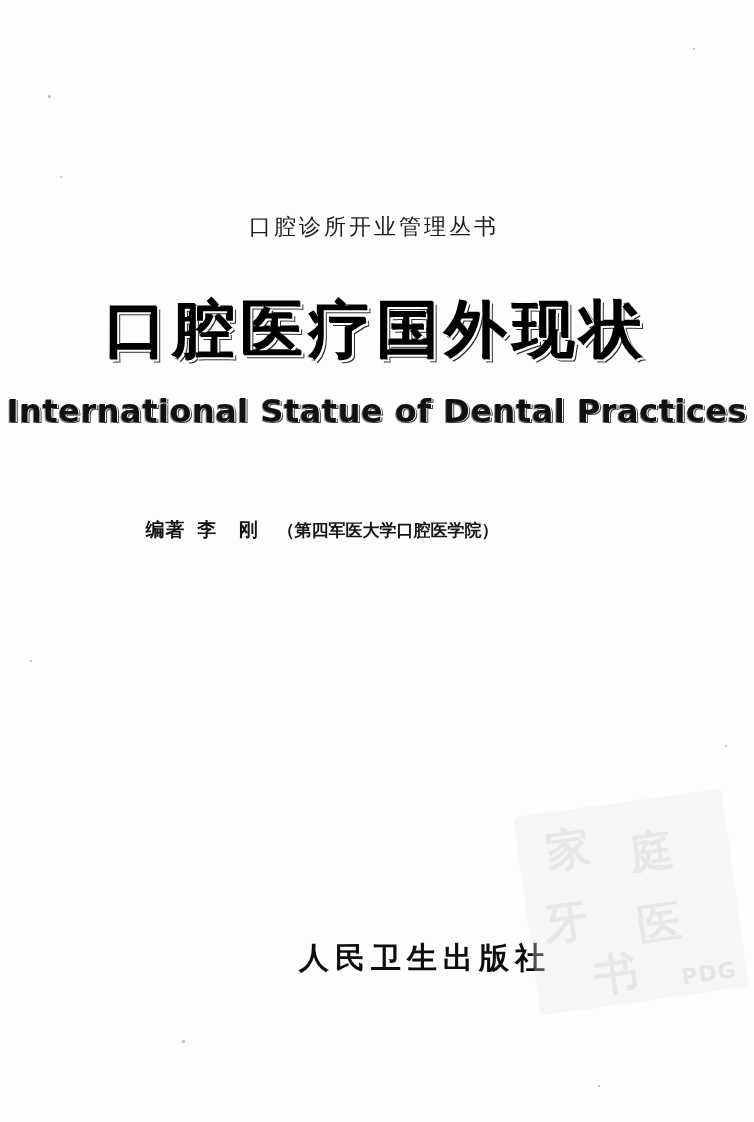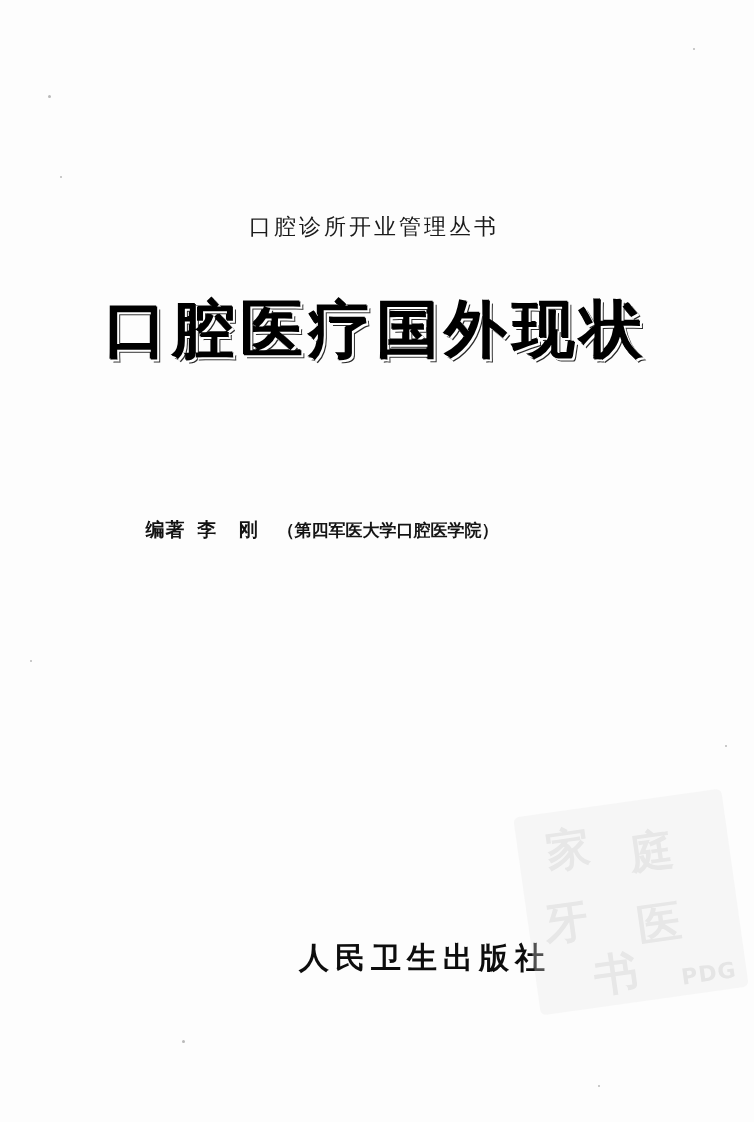--- a/index.html
+++ b/index.html
@@ -151,20 +151,21 @@
   <span class="speckle" style="left:60px;  top:176px; width:2px; height:2px;"></span>
   <span class="speckle" style="left:30px;  top:660px; width:2px; height:2px;"></span>
   <span class="speckle" style="left:182px; top:1040px;width:3px; height:3px;"></span>
   <span class="speckle" style="left:598px; top:1085px;width:2px; height:2px;"></span>
   <span class="speckle" style="left:725px; top:745px; width:2px; height:2px;"></span>
 
   <div class="series-title">口腔诊所开业管理丛书</div>
 
   <div class="main-title">口腔医疗国外现状</div>
 
+  <div class="sub-title">International Statue of Dental Practices</div>
 
   <div class="author-line">
     <span>编著</span>
     <span class="auth-name">李  刚</span>
     <span class="affil">（第四军医大学口腔医学院）</span>
   </div>
 
   <div class="publisher">人民卫生出版社</div>
 
   <div class="watermark">

